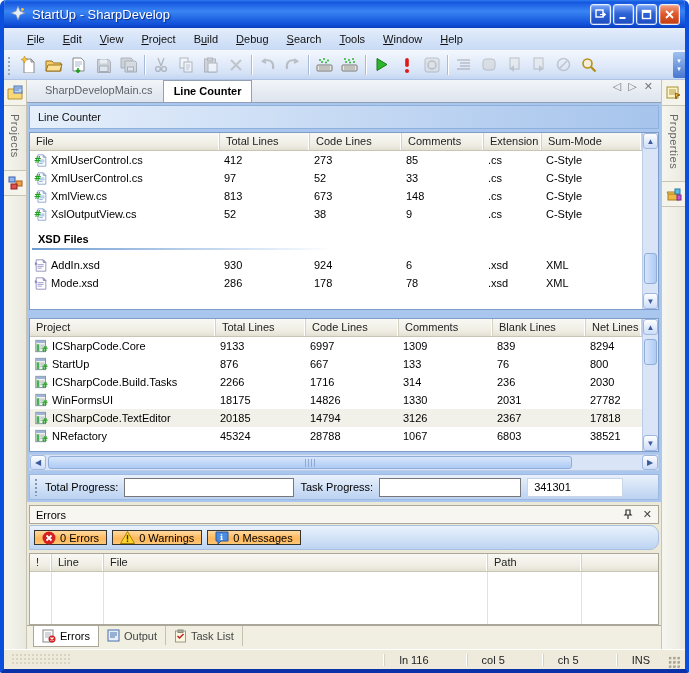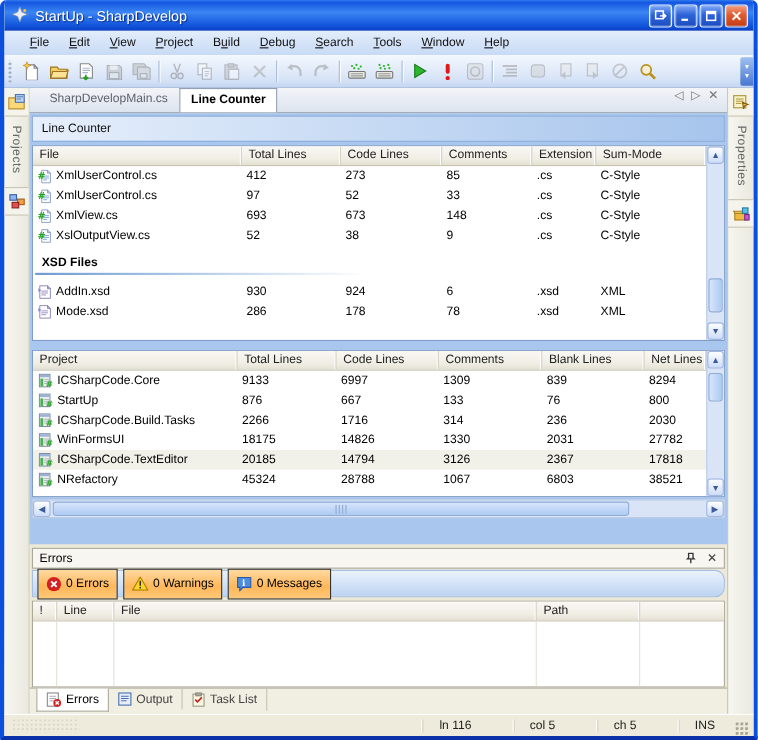--- a/index.html
+++ b/index.html
@@ -75,21 +75,21 @@
   .pbar{ height:19px; border:1px solid #777; background:#fff; padding:1px;}
   .pbar .fill{ height:100%; width:100%;
     background:repeating-linear-gradient(90deg,rgba(255,255,255,0) 0 6px,#fff 6px 8px),
                linear-gradient(180deg,#8FEF8F,#2DB52D 55%,#5ADB5A);}
   .p-count-panel{ width:96px; height:19px; background:#fff; border:1px solid #C8D4E8; display:flex; align-items:center; padding-left:6px;}
   
   .errors{ flex:1; background:#ECE9D8; padding:3px 2px 0; display:flex; flex-direction:column; min-height:0;}
   .err-title{ height:19px; flex:0 0 19px; background:#F7F6F1; border:1px solid #ACA899; display:flex; align-items:center; font-size:11px; padding:0 6px; color:#000;}
   .err-title .spacer{ flex:1;}
   .err-toolbar{ height:25px; flex:0 0 25px; margin-top:1px; background:linear-gradient(180deg,#EAF2FC,#BCD4F2); border-radius:0 9px 9px 0; border:1px solid #A8C0E0; display:flex; align-items:center; gap:5px; padding-left:4px;}
-  .err-btn{ height:28px; display:flex; align-items:center; gap:4px; font-size:11px; color:#000;
+  .err-btn{ height:15px; display:flex; align-items:center; gap:4px; font-size:11px; color:#000;
     border:1px solid #35342E; background:linear-gradient(180deg,#FFD9A0,#FFB75A 60%,#FFC878); padding:0 7px; }
   .err-grid{ flex:1; background:#fff; border:1px solid #ACA899; margin-top:3px; display:flex; flex-direction:column; min-height:0;}
   .g-err{ display:grid; grid-template-columns:22px 52px 384px 94px 1fr;}
   .err-body{ flex:1; position:relative;}
   .err-body .colline{ position:absolute; top:0; bottom:0; width:1px; background:#E4E2D6;}
   
   .bottom-tabs{ height:24px; flex:0 0 24px; background:#F1EFE2; border-top:1px solid #ACA899; display:flex; align-items:flex-start; padding-left:6px; font-size:11px;}
   .btab{ display:flex; align-items:center; gap:4px; padding:3px 8px; color:#444; border-right:1px solid #C6C2B0; }
   .btab.active{ background:#fff; border:1px solid #ACA899; border-top:none; color:#000; border-right:1px solid #ACA899;}
   
@@ -443,21 +443,21 @@
                     <span>
                       <svg width="14" height="15" viewBox="0 0 16 16">
                         <path d="M4.5 1.5h6l3 3v10h-9z" fill="#fff" stroke="#8AA0C8"></path>
                         <path d="M10.5 1.5v3h3z" fill="#DCE6F4" stroke="#8AA0C8"></path>
                         <path d="M6 7.5h6M6 9.5h6M6 11.5h4" stroke="#7FA8D8"></path>
                         <text x="0" y="11" font-size="10" font-weight="bold" fill="#21A121" font-family="DejaVu Sans">#</text>
                       </svg>
                     </span>
                     <span>XmlView.cs</span>
                   </span>
-                  <span class="td">693</span>
+                  <span class="td">813</span>
                   <span class="td">673</span>
                   <span class="td">148</span>
                   <span class="td">.cs</span>
                   <span class="td">C-Style</span>
                 </div>
                 <div class="trow g-files">
                   <span class="td first">
                     <span>
                       <svg width="14" height="15" viewBox="0 0 16 16">
                         <path d="M4.5 1.5h6l3 3v10h-9z" fill="#fff" stroke="#8AA0C8"></path>
@@ -673,20 +673,28 @@
               <span class="hsb-thumb">
                 <i></i>
                 <i></i>
                 <i></i>
                 <i></i>
               </span>
             </span>
           <span class="hsb-btn">▶</span>
         </div>
 
+        <div class="progress-row">
+          <span class="p-grip"></span>
+          <span>Total Progress:</span>
+          <span class="pbar" style="width:170px;"><span class="fill"></span></span>
+          <span>Task Progress:</span>
+          <span class="pbar" style="width:142px;"><span class="fill"></span></span>
+          <span class="p-count-panel">341301</span>
+        </div>
       </div>
 
       <div class="errors">
         <div class="err-title">
           <span>Errors</span>
           <span class="spacer"></span>
           <span style="margin-right:10px;">
             <svg width="10" height="11" viewBox="0 0 10 11">
                 <path d="M3 1h4v4l1 1H2l1-1zM5 6v4" stroke="#333" stroke-width="1.2" fill="none"></path>
               </svg>

